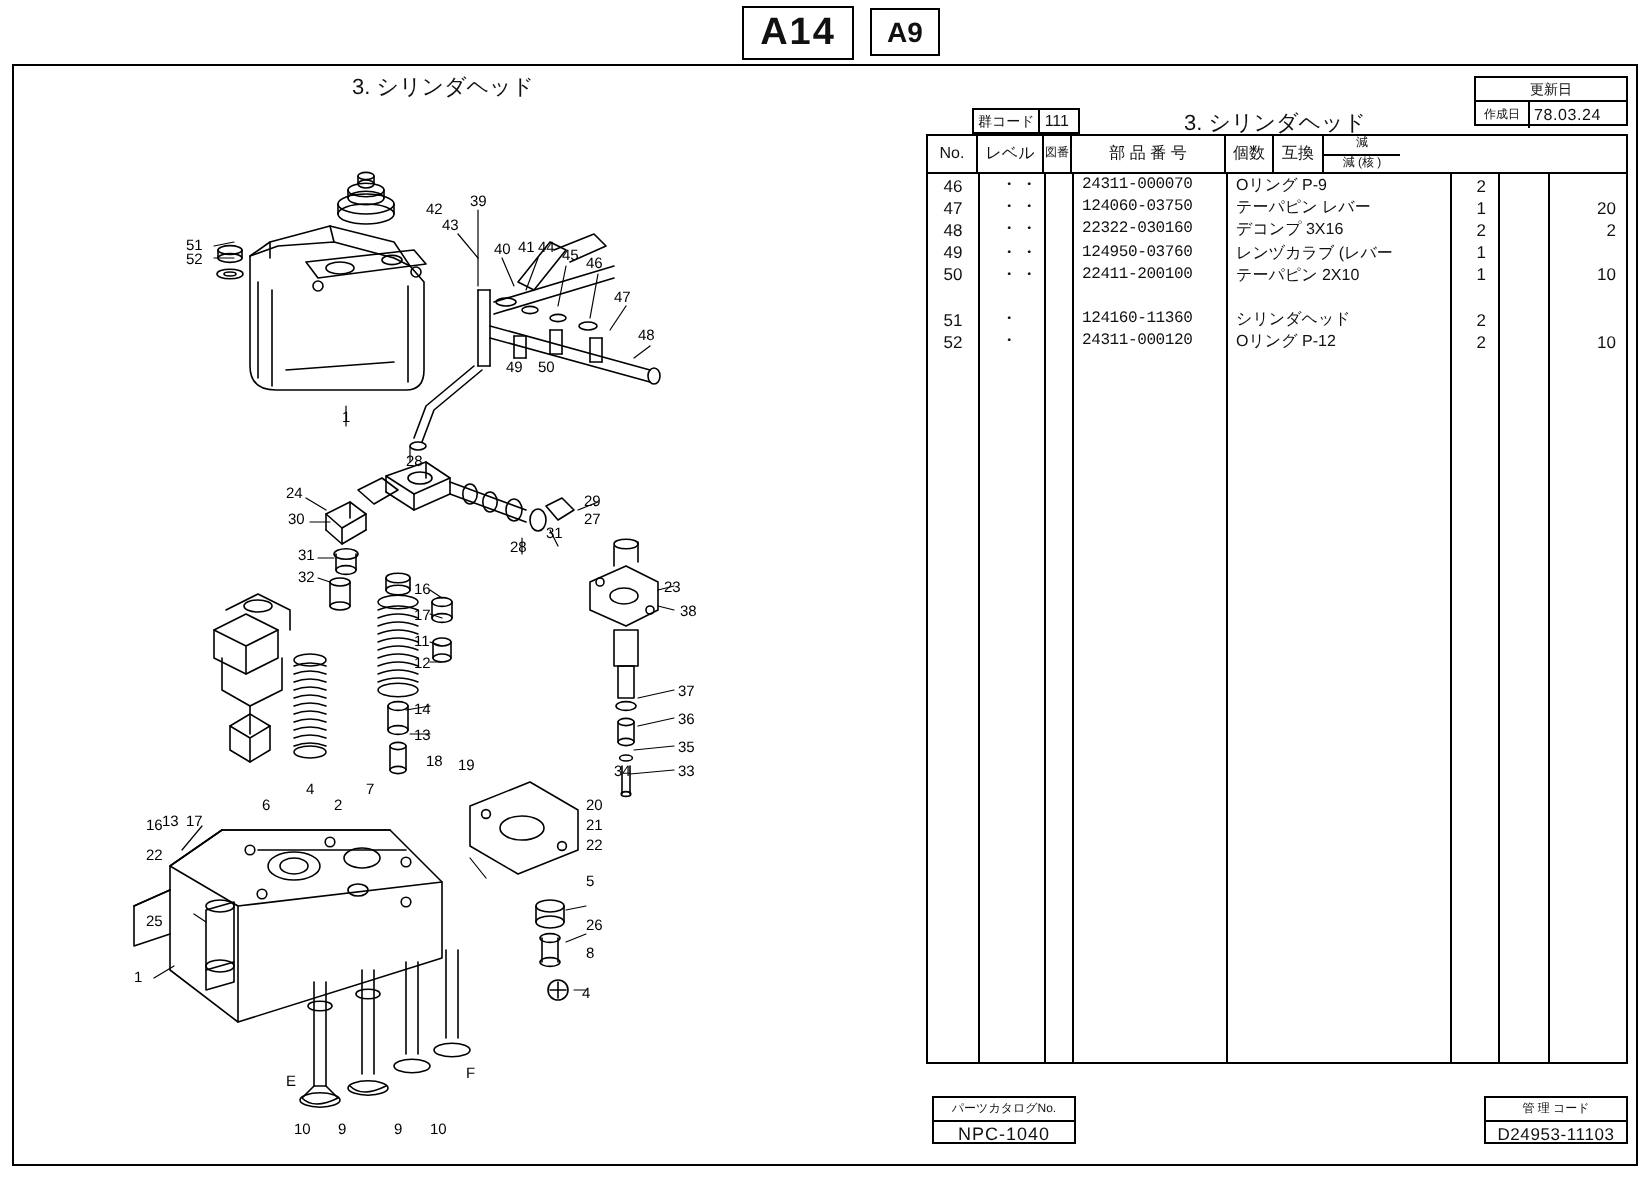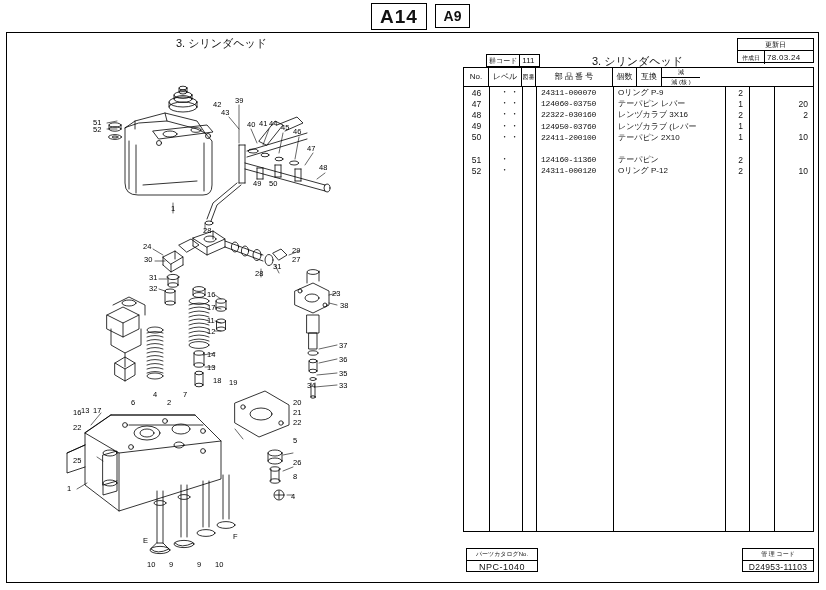--- a/index.html
+++ b/index.html
@@ -654,21 +654,21 @@
           <div class="cell pname" style="width: 112px;">テーパピン レバー</div>
           <div class="cell qty" style="width: 24px;">1</div>
           <div class="cell ref" style="width: 25px;"></div>
           <div class="cell reduce" style="width: 38px;">20</div>
         </div>
         <div class="row">
           <div class="cell num" style="width: 25px;">48</div>
           <div class="cell level" style="width: 33px;">・・</div>
           <div class="cell fig" style="width: 14px;"></div>
           <div class="cell partno" style="width: 77px;">22322-030160</div>
-          <div class="cell pname" style="width: 112px;">レンヅカラブ 3X16</div>
+          <div class="cell pname" style="width: 112px;">デコンプ 3X16</div>
           <div class="cell qty" style="width: 24px;">2</div>
           <div class="cell ref" style="width: 25px;"></div>
           <div class="cell reduce" style="width: 38px;">2</div>
         </div>
         <div class="row">
           <div class="cell num" style="width: 25px;">49</div>
           <div class="cell level" style="width: 33px;">・・</div>
           <div class="cell fig" style="width: 14px;"></div>
           <div class="cell partno" style="width: 77px;">124950-03760</div>
           <div class="cell pname" style="width: 112px;">レンヅカラブ (レバー</div>
@@ -694,21 +694,21 @@
           <div class="cell pname" style="width: 112px;"></div>
           <div class="cell qty" style="width: 24px;"></div>
           <div class="cell ref" style="width: 25px;"></div>
           <div class="cell reduce" style="width: 38px;"></div>
         </div>
         <div class="row">
           <div class="cell num" style="width: 25px;">51</div>
           <div class="cell level" style="width: 33px;">・</div>
           <div class="cell fig" style="width: 14px;"></div>
           <div class="cell partno" style="width: 77px;">124160-11360</div>
-          <div class="cell pname" style="width: 112px;">テーパピン</div>
+          <div class="cell pname" style="width: 112px;">シリンダヘッド</div>
           <div class="cell qty" style="width: 24px;">2</div>
           <div class="cell ref" style="width: 25px;"></div>
           <div class="cell reduce" style="width: 38px;"></div>
         </div>
         <div class="row">
           <div class="cell num" style="width: 25px;">52</div>
           <div class="cell level" style="width: 33px;">・</div>
           <div class="cell fig" style="width: 14px;"></div>
           <div class="cell partno" style="width: 77px;">24311-000120</div>
           <div class="cell pname" style="width: 112px;">Oリング P-12</div>

